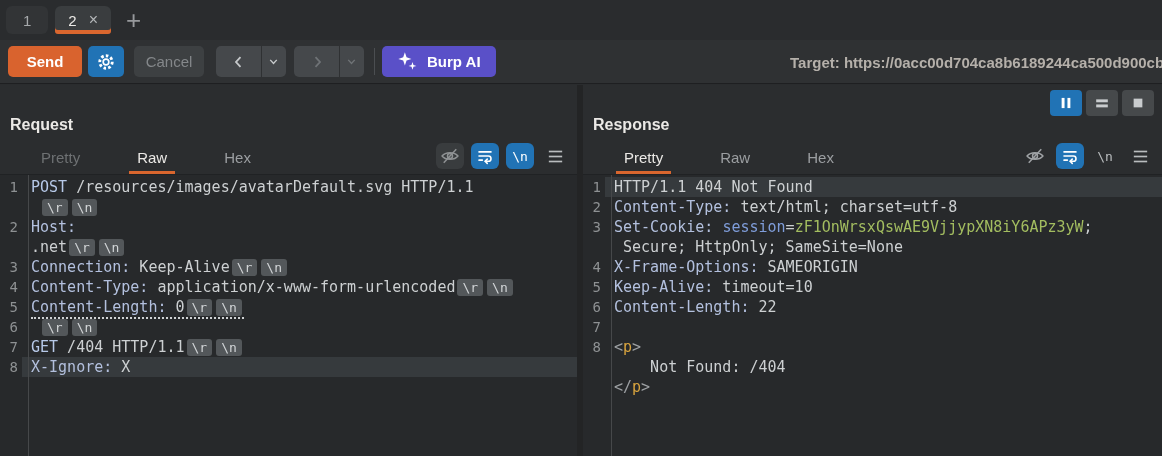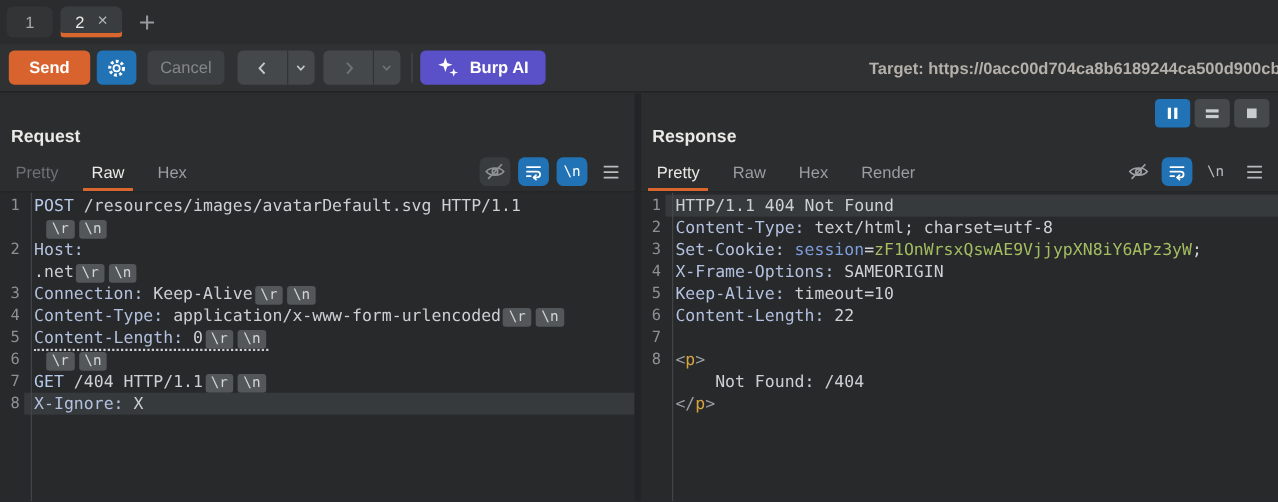--- a/index.html
+++ b/index.html
@@ -30,21 +30,21 @@
 
   
   .panel { position:absolute; top:85px; bottom:0; background:#2b2d2f; }
   .panel-request { left:0; width:577px; }
   .panel-response { left:583px; width:579px; }
   .divider-v { position:absolute; top:85px; bottom:0; left:577px; width:6px; background:#232425; }
 
   .panel-head { position:relative; height:90px; border-bottom:1px solid #202224;text-decoration:underline; }
   .panel-title { position:absolute; left:10px; top:31px; font-size:16px; font-weight:bold; color:#ebe9e6; }
   .etabs { position:absolute; left:6px; bottom:0; height:33px; display:flex; }
-  .etab { height:33px; display:flex; align-items:center; padding:0 8px; margin-right:14px; font-size:15px; color:#9b9ea1; }
+  .etab { height:33px; display:flex; align-items:center; padding:0 8px; margin-right:14px; font-size:15px; color:#9b9ea1;margin-left:27px; }
   .etab.active { color:#ebe9e6; box-shadow:inset 0 -3px 0 #d9662e; }
   .etab.dimmed { color:#6e7173; }
   .icon-row { position:absolute; right:8px; bottom:5px; display:flex; gap:7px; align-items:center; }
   .ibtn { width:28px; height:26px; border-radius:6px; display:flex; align-items:center; justify-content:center; }
   .ibtn.blue { background:#2173b5; }
   .ibtn.dark { background:#393c3e; }
   .nl-label { font-family:"DejaVu Sans Mono",monospace; font-size:13px; }
   .nl-on { color:#fff; } .nl-off { color:#b9bcbe; }
   .layout-btns { position:absolute; top:5px; right:8px; display:flex; gap:4px; }
   .lbtn { width:32px; height:26px; border-radius:4px; background:#46494b; display:flex; align-items:center; justify-content:center; }
@@ -248,21 +248,20 @@
               <rect x="6" y="5" width="12" height="12" fill="#c9ccce"></rect>
             </svg>
           </span>
       </div>
     </div>
     <div class="panel-title">Response</div>
     <div class="etabs">
       <div class="etab active">Pretty</div>
       <div class="etab">Raw</div>
       <div class="etab">Hex</div>
-      <div class="etab">Render</div>
     </div>
     <div class="icon-row">
       <div class="ibtn">
         <span>
           <svg width="20" height="20" viewBox="0 0 24 24">
               <path d="M2.5 12 C6.5 6.8 17.5 6.8 21.5 12 C17.5 17.2 6.5 17.2 2.5 12 Z" fill="none" stroke="#9fa2a5" stroke-width="1.8"></path>
               <circle cx="12" cy="12" r="3" fill="none" stroke="#9fa2a5" stroke-width="1.8"></circle>
               <line x1="4.5" y1="20" x2="19.5" y2="4" stroke="#9fa2a5" stroke-width="1.8"></line>
             </svg>
         </span>
@@ -299,20 +298,24 @@
       </div>
       <div class="code-row">
         <span class="gut">2</span>
         <span class="line-content"><span class="inner"><span class="tk-h">Content-Type:</span><span class="tk-v"> text/html; charset=utf-8</span></span></span>
       </div>
       <div class="code-row">
         <span class="gut">3</span>
         <span class="line-content"><span class="inner"><span class="tk-h">Set-Cookie:</span><span class="tk-v"> </span><span class="tk-a">session</span><span class="tk-v">=</span><span class="tk-g">zF1OnWrsxQswAE9VjjypXN8iY6APz3yW</span><span class="tk-v">;</span></span></span>
       </div>
       <div class="code-row">
+        <span class="gut"></span>
+        <span class="line-content"><span class="inner"><span class="tk-v"> Secure; HttpOnly; SameSite=None</span></span></span>
+      </div>
+      <div class="code-row">
         <span class="gut">4</span>
         <span class="line-content"><span class="inner"><span class="tk-h">X-Frame-Options:</span><span class="tk-v"> SAMEORIGIN</span></span></span>
       </div>
       <div class="code-row">
         <span class="gut">5</span>
         <span class="line-content"><span class="inner"><span class="tk-h">Keep-Alive:</span><span class="tk-v"> timeout=10</span></span></span>
       </div>
       <div class="code-row">
         <span class="gut">6</span>
         <span class="line-content"><span class="inner"><span class="tk-h">Content-Length:</span><span class="tk-v"> 22</span></span></span>

